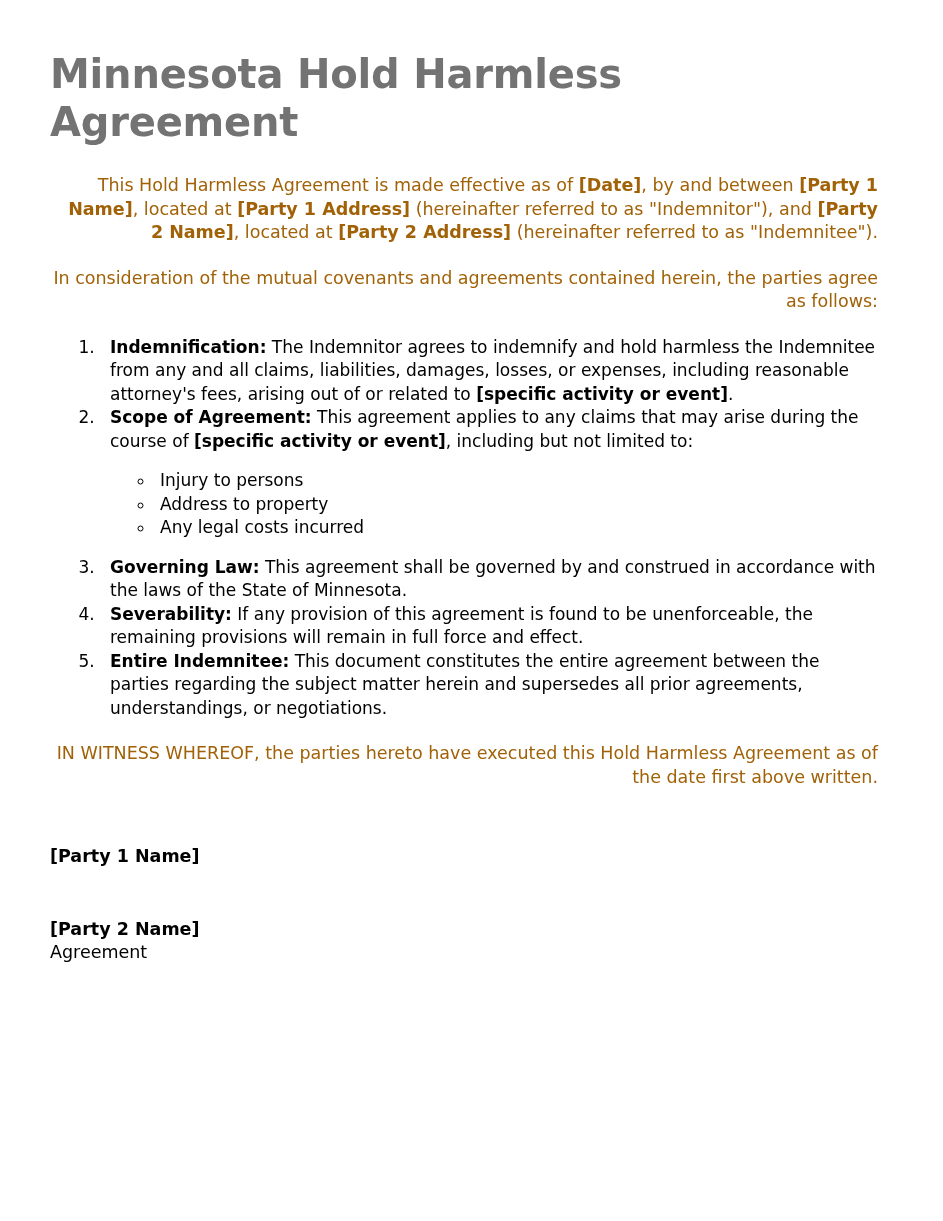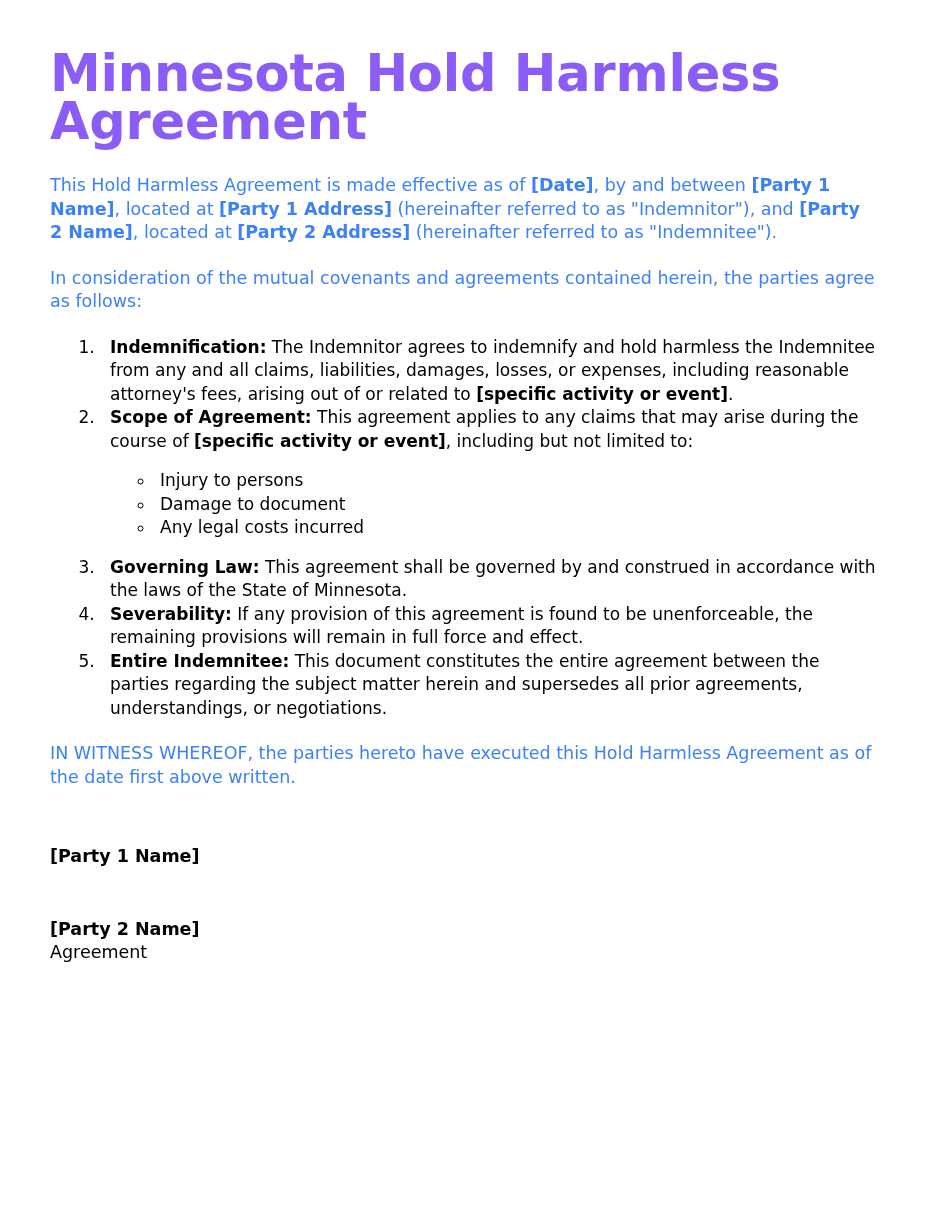--- a/index.html
+++ b/index.html
@@ -22,31 +22,32 @@
   }
   .content {
     position: absolute;
     left: 50px;
     top: 50px;
     width: 828px;
   }
   h1.doc-title {
     font-family: "DejaVu Sans", sans-serif;
     font-weight: bold;
-    font-size: 51px;
+    font-size: 40px;
     line-height: 48px;
     letter-spacing: -0.2px;
     margin: 0 0 28px 0;
-    color: #8b5cf6;
+    color: #737373;
   }
   p.para {
     font-size: 17.5px;
     line-height: 23.5px;
     margin: 0 0 22px 0;
-    color: #3b82f6;
+    color: #a16207;
+    text-align: right;
   }
   ol.clauses {
     margin: 0 0 22px 0;
     padding: 0 0 0 50px;
     font-size: 17px;
     line-height: 23.5px;
   }
   ol.clauses > li {
     margin: 0 0 0 0;
     padding-left: 10px;
@@ -112,21 +113,21 @@
     <p class="para"><span>This Hold Harmless Agreement is made effective as of </span><b>[Date]</b><span>, by and between </span><b>[Party 1 Name]</b><span>, located at </span><b>[Party 1 Address]</b><span> (hereinafter referred to as "Indemnitor"), and </span><b>[Party 2 Name]</b><span>, located at </span><b>[Party 2 Address]</b><span> (hereinafter referred to as "Indemnitee").</span></p>
 
     <p class="para">In consideration of the mutual covenants and agreements contained herein, the parties agree as follows:</p>
 
     <ol class="clauses">
       <li><b>Indemnification:</b><span> The Indemnitor agrees to indemnify and hold harmless the Indemnitee from any and all claims, liabilities, damages, losses, or expenses, including reasonable attorney's fees, arising out of or related to </span><b>[specific activity or event]</b><span>.</span></li>
 
       <li><b>Scope of Agreement:</b><span> This agreement applies to any claims that may arise during the course of </span><b>[specific activity or event]</b><span>, including but not limited to:</span>
         <ul class="subpoints">
           <li>Injury to persons</li>
-          <li>Damage to document</li>
+          <li>Address to property</li>
           <li>Any legal costs incurred</li>
         </ul>
       </li>
 
       <li><b>Governing Law:</b><span> This agreement shall be governed by and construed in accordance with the laws of the State of Minnesota.</span></li>
 
       <li><b>Severability:</b><span> If any provision of this agreement is found to be unenforceable, the remaining provisions will remain in full force and effect.</span></li>
 
       <li><b>Entire Indemnitee:</b><span> This document constitutes the entire agreement between the parties regarding the subject matter herein and supersedes all prior agreements, understandings, or negotiations.</span></li>
     </ol>

